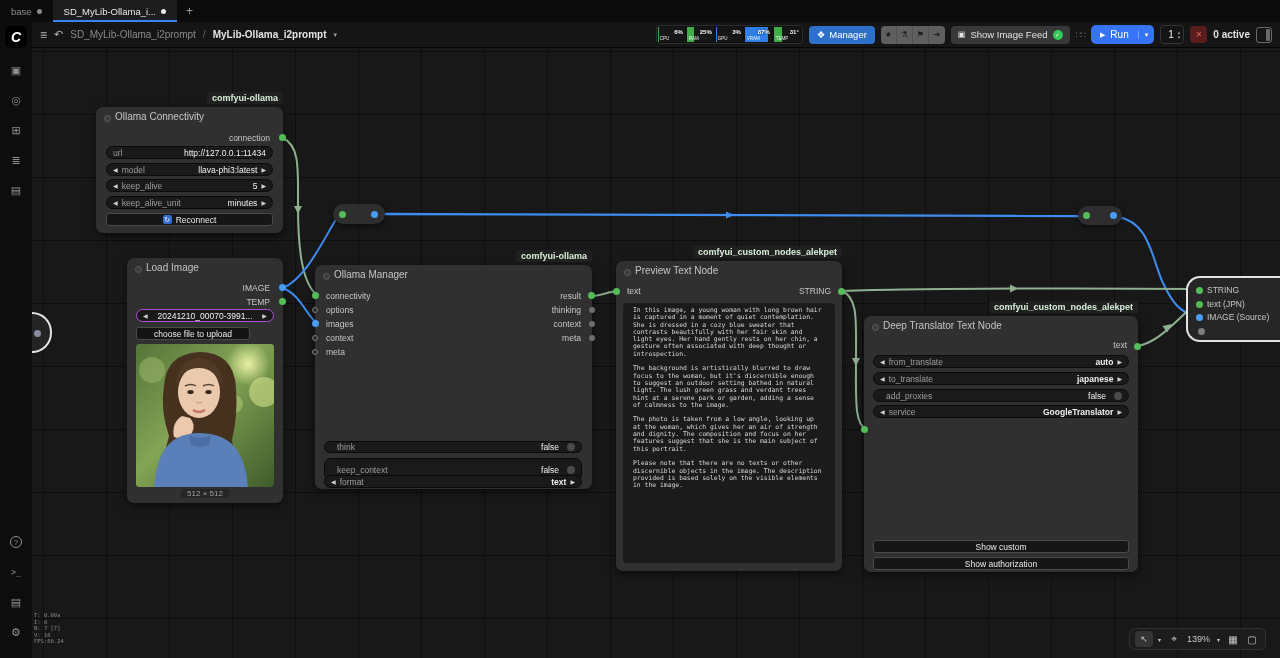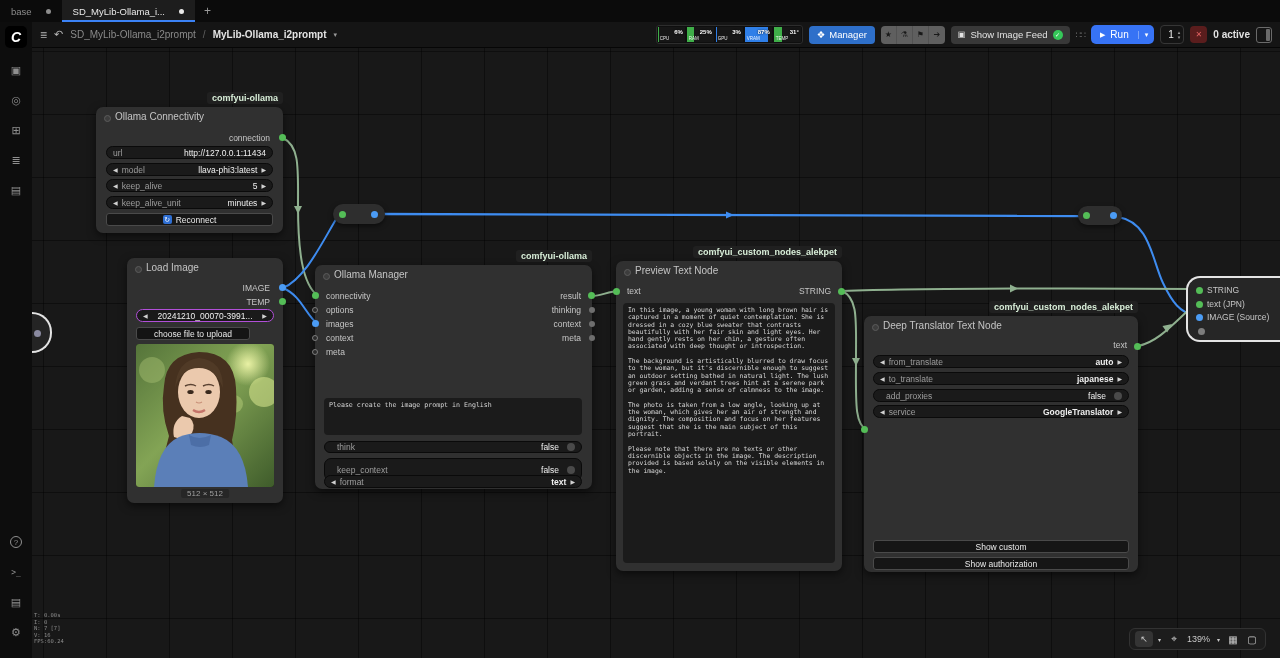--- a/index.html
+++ b/index.html
@@ -22,30 +22,30 @@
 .slotL{position:absolute;font-size:8.5px;color:#c6c6c6;white-space:nowrap}
 .slotR{position:absolute;font-size:8.5px;color:#c6c6c6;white-space:nowrap;text-align:right}
 .widget{position:absolute;height:13px;background:#1a1a1a;border:1px solid #0a0a0a;border-radius:7px;display:flex;align-items:center;font-size:8.5px;padding:0 6px;gap:4px;overflow:hidden}
 .widget .lab{color:#9d9d9d;white-space:nowrap}
 .widget .val{margin-left:auto;color:#efefef;white-space:nowrap}
 .widget .arr{font-size:6px;color:#d2d2d2;flex:0 0 auto}
 .widget .knob{flex:0 0 auto;width:8px;height:8px;border-radius:50%;background:#4a4a4a;margin-left:4px}
 .purpleoutline{border:1.5px solid #b14fd8}
 .btnw{position:absolute;height:13px;background:#161616;border:1px solid #4a4a4a;border-radius:3px;display:flex;align-items:center;justify-content:center;gap:4px;font-size:8.5px;color:#eaeaea}
 .bluebox{width:9px;height:9px;border-radius:2px;background:#2f6fd3;color:#fff;font-size:7px;line-height:9px;text-align:center}
-.ta{position:absolute;background:#1b1b1b;border-radius:4px;color:#d6d6d6;font-family:"DejaVu Sans Mono",monospace;font-size:6.6px;line-height:7.6px;padding:4px 5px;white-space:pre-wrap;overflow:hidden}
+.ta{position:absolute;background:#1b1b1b;border-radius:4px;color:#d6d6d6;font-family:"DejaVu Sans Mono",monospace;font-size:6.6px;line-height:7.6px;padding:4px 10px;white-space:pre-wrap;overflow:hidden}
 .caption{position:absolute;font-size:8px;color:#9f9f9f;left:50%;transform:translateX(-50%);background:#262626;padding:0 6px;border-radius:2px}
 .imgwrap{position:absolute;border-radius:3px;overflow:hidden;background:#000}
 
 .pill{position:absolute;background:#2e2e2e;border-radius:10px;box-shadow:0 2px 5px rgba(0,0,0,.5)}
 .stub-right{position:absolute;background:#262626;border:2px solid #e4e4e4;border-right:none;border-radius:14px 0 0 14px}
 .stub-left{position:absolute;background:#242424;border:2px solid #e4e4e4;border-left:none;border-radius:0 20px 20px 0}
 
 #tabbar{position:absolute;left:0;top:0;width:1280px;height:22px;background:#0b0b0b;display:flex;align-items:stretch;z-index:40}
-.tab{display:flex;align-items:center;gap:14px;padding:0 11px;font-size:9.5px;color:#8d8d8d}
+.tab{display:flex;align-items:center;gap:5px;padding:0 11px;font-size:9.5px;color:#8d8d8d}
 .tab.active{background:#1d1d1d;color:#e9e9e9;box-shadow:inset 0 -2px 0 #3b82f6}
 .tabdot{width:5px;height:5px;border-radius:50%;background:#8d8d8d}
 .tab.active .tabdot{background:#e9e9e9}
 .newtab{display:flex;align-items:center;padding:0 9px;color:#9a9a9a;font-size:12px}
 #menubar{position:absolute;left:32px;top:22px;width:1248px;height:26px;background:#151515;border-bottom:1px solid #060606;display:flex;align-items:center;padding:0 8px;gap:7px;z-index:39}
 .mbicon{color:#b9b9b9;font-size:12px;line-height:1}
 .crumb-dim{font-size:10px;color:#8a8a8a;white-space:nowrap}
 .crumb-sep{font-size:10px;color:#5f5f5f}
 .crumb-cur{font-size:10px;color:#e4e4e4;font-weight:bold;white-space:nowrap}
 .caret{font-size:7px;color:#9a9a9a}
@@ -220,21 +220,20 @@
       <div class="dot hollow" style="left:-3px;top:84px"></div>
       <div class="slotL" style="left:11px;top:82px">meta</div>
       <div class="dot g" style="right:-3px;top:27px"></div>
       <div class="slotR" style="right:11px;top:26px">result</div>
       <div class="dot dim" style="right:-3px;top:42px"></div>
       <div class="slotR" style="right:11px;top:40px">thinking</div>
       <div class="dot dim" style="right:-3px;top:56px"></div>
       <div class="slotR" style="right:11px;top:54px">context</div>
       <div class="dot dim" style="right:-3px;top:70px"></div>
       <div class="slotR" style="right:11px;top:68px">meta</div>
-      <div class="ta" style="left:9px;top:133px;width:258px;height:37px">Please create the image prompt in English</div>
       <div class="widget" style="left:9px;top:176px;width:258px;height:12px">
         <span class="lab" style="margin-left:6px">think</span>
         <span class="val">false</span>
         <span class="knob"></span>
       </div>
       <div class="widget" style="left:9px;top:193px;width:258px;height:23px">
         <span class="lab" style="margin-left:6px">keep_context</span>
         <span class="val">false</span>
         <span class="knob"></span>
       </div>

